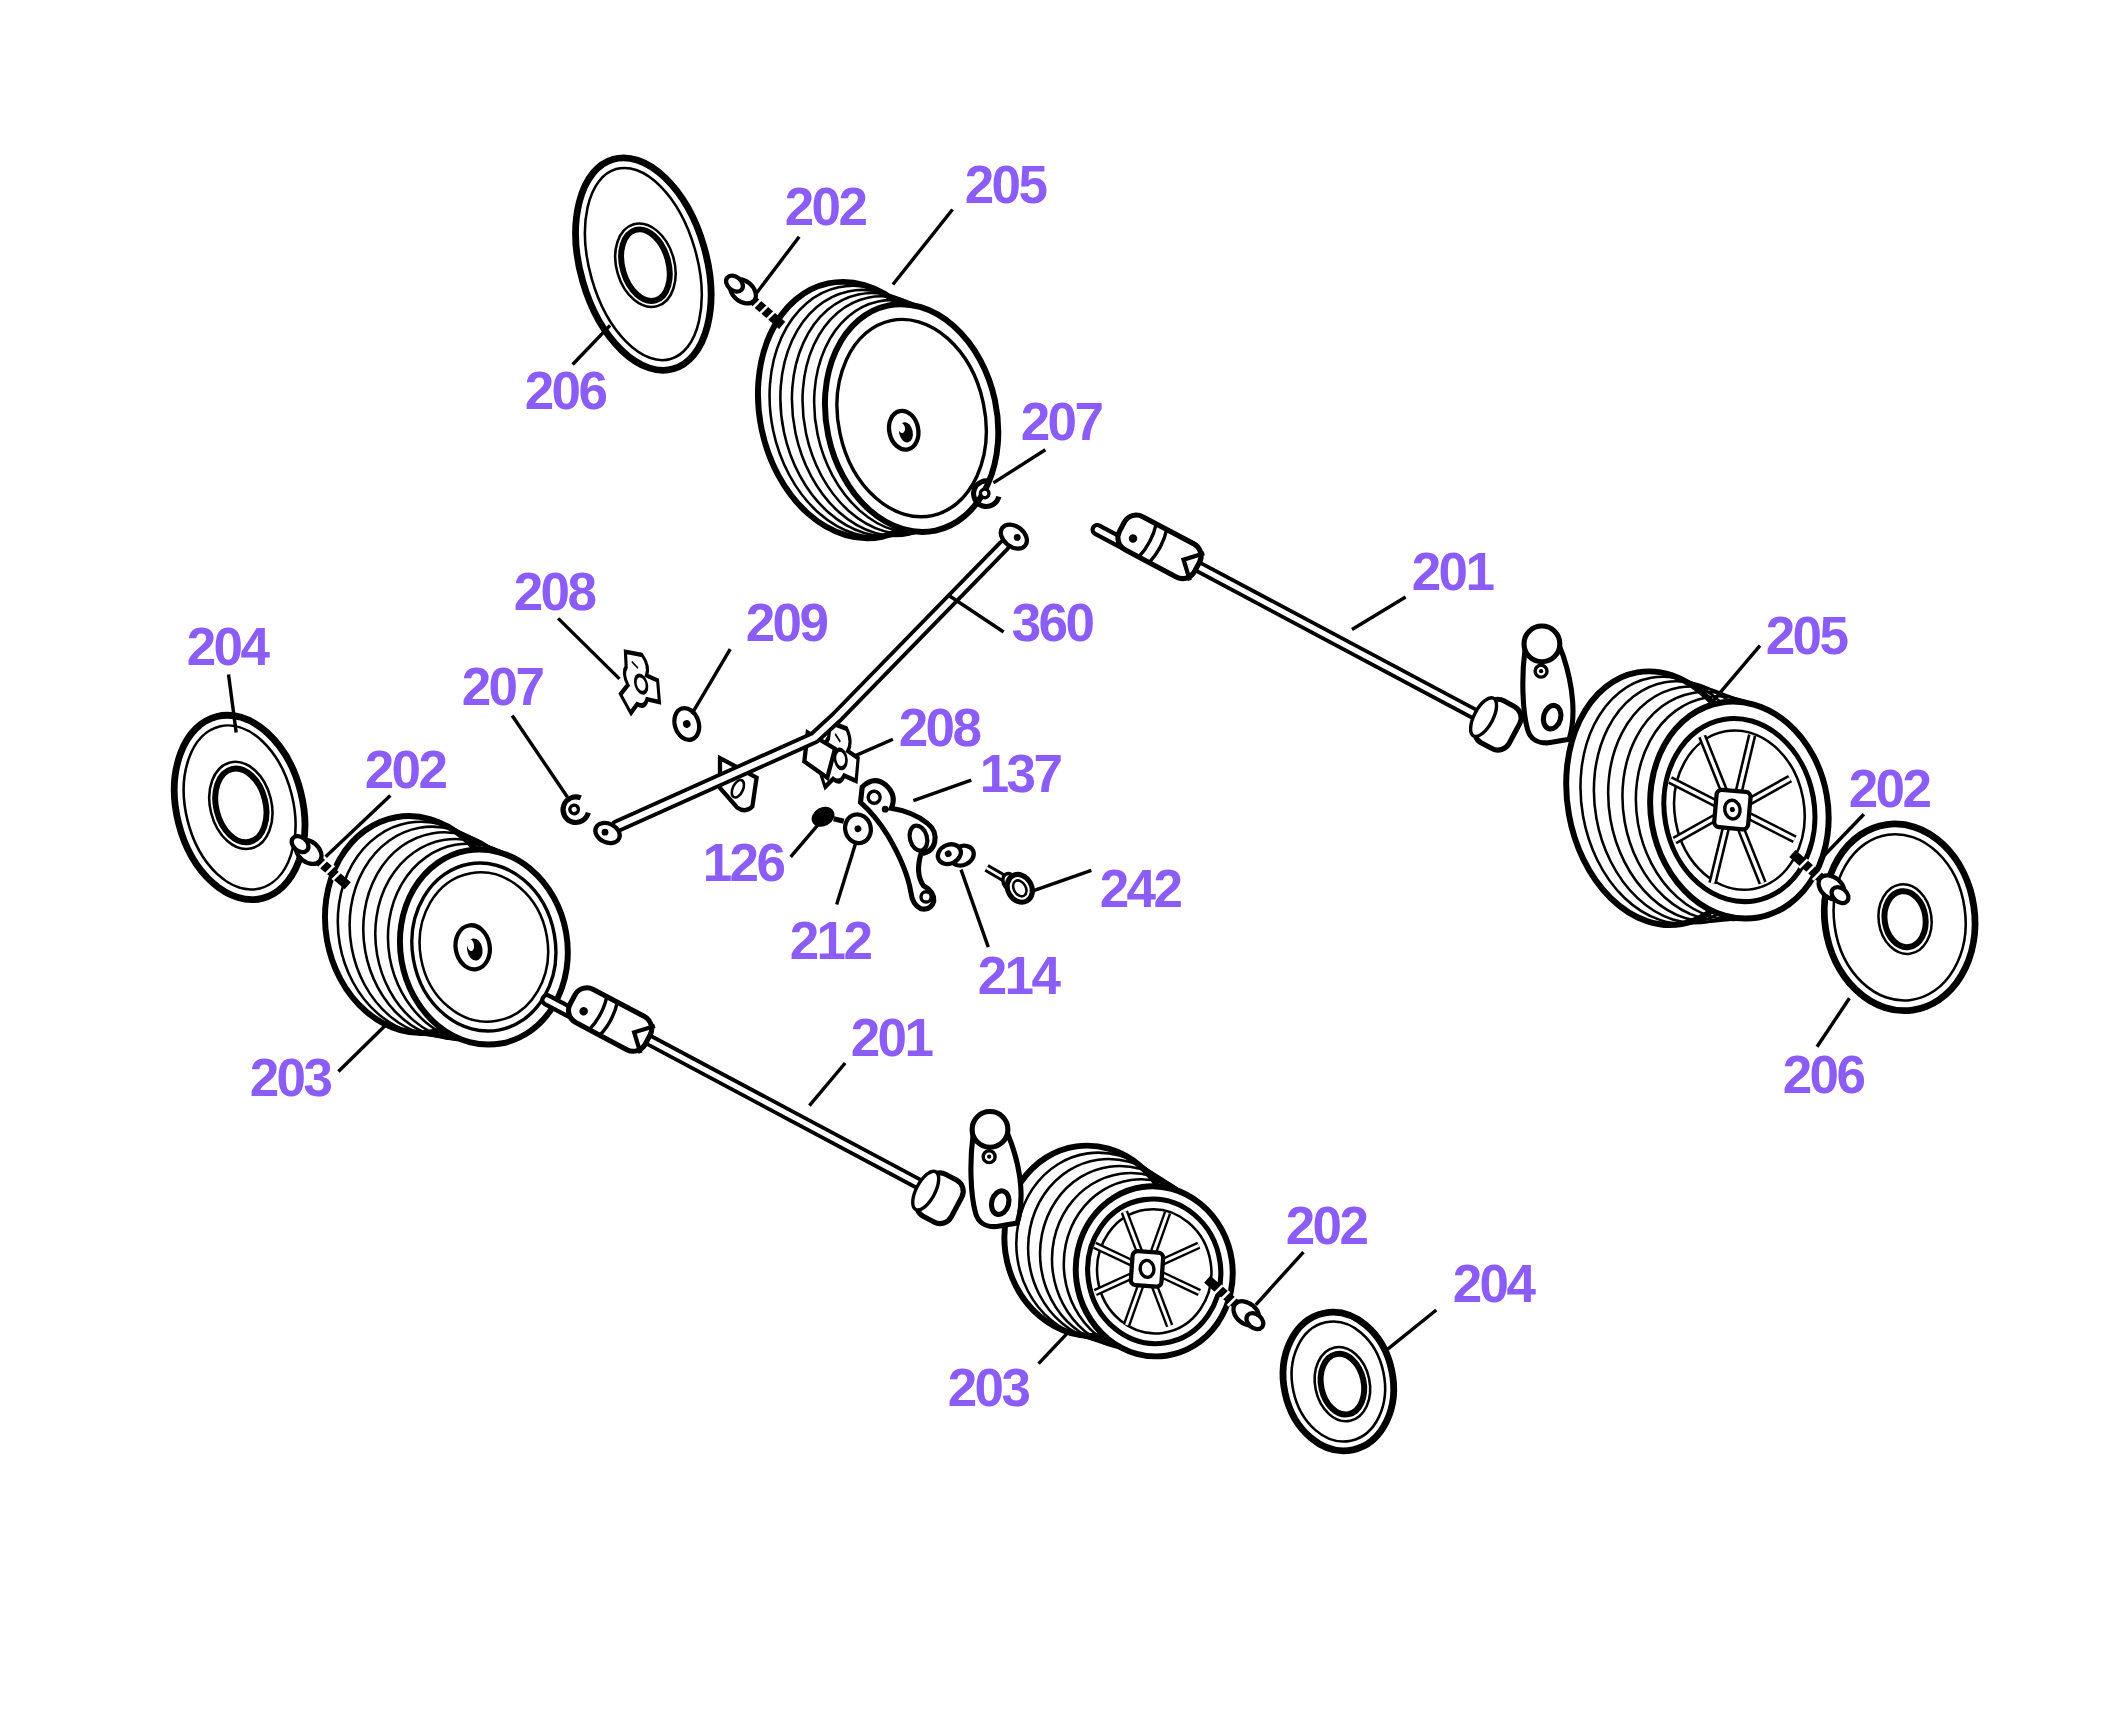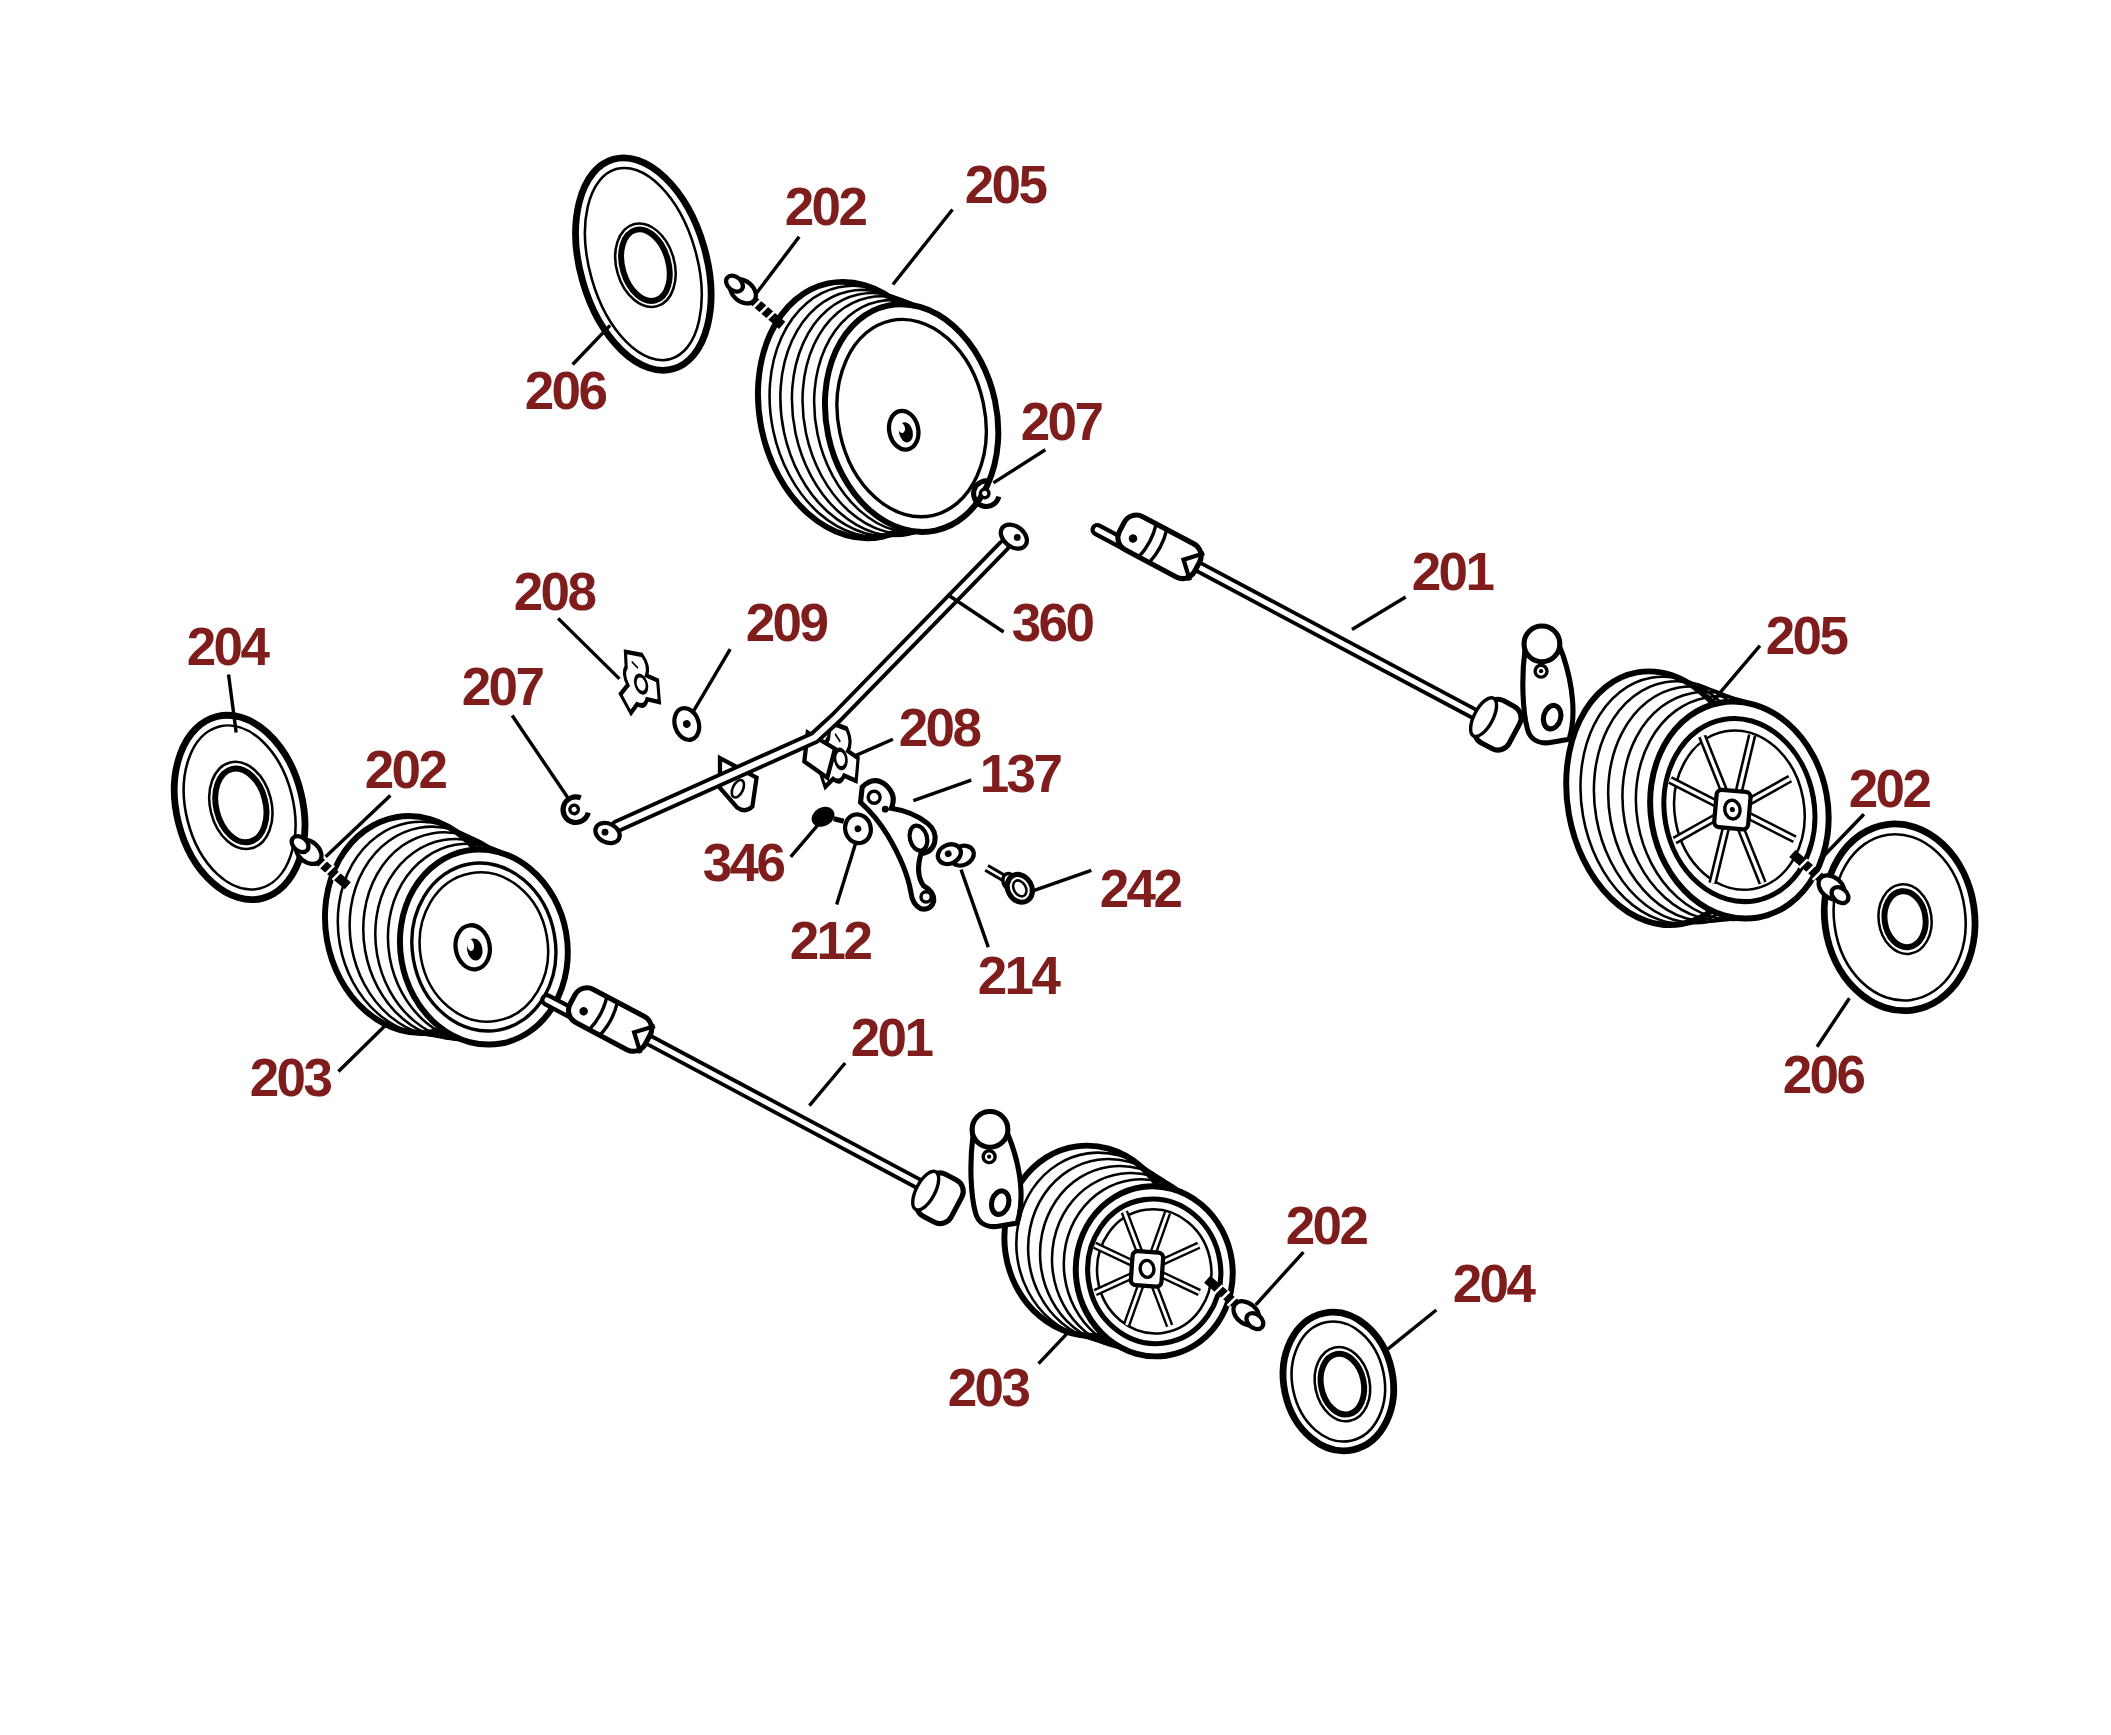--- a/index.html
+++ b/index.html
@@ -12,21 +12,21 @@
     overflow:hidden;
   }
   .canvas svg{position:absolute;left:0;top:0;}
   .callout{
     position:absolute;
     transform:translate(-50%,-50%);
     font-family:"Liberation Sans", sans-serif;
     font-weight:700;
     font-size:53px;
     letter-spacing:-2.6px;
-    color:#7f1d1d;
+    color:#8b5cf6;
     white-space:nowrap;
     user-select:none;
   }
 </style>
 </head>
 <body>
 
 <div class="canvas">
 
 <svg width="2112" height="1735" viewBox="0 0 2479 2037">
@@ -318,21 +318,21 @@
   <div class="callout" style="left:1823px;top:1074px">206</div>
   <div class="callout" style="left:227px;top:646px">204</div>
   <div class="callout" style="left:405px;top:769px">202</div>
   <div class="callout" style="left:290px;top:1077px">203</div>
   <div class="callout" style="left:554px;top:591px">208</div>
   <div class="callout" style="left:786px;top:622px">209</div>
   <div class="callout" style="left:502px;top:686px">207</div>
   <div class="callout" style="left:1052px;top:622px">360</div>
   <div class="callout" style="left:939px;top:727px">208</div>
   <div class="callout" style="left:1020px;top:773px">137</div>
-  <div class="callout" style="left:743px;top:862px">346</div>
+  <div class="callout" style="left:743px;top:862px">126</div>
   <div class="callout" style="left:830px;top:940px">212</div>
   <div class="callout" style="left:1140px;top:888px">242</div>
   <div class="callout" style="left:1018px;top:975px">214</div>
   <div class="callout" style="left:891px;top:1037px">201</div>
   <div class="callout" style="left:988px;top:1387px">203</div>
   <div class="callout" style="left:1326px;top:1225px">202</div>
   <div class="callout" style="left:1493px;top:1283px">204</div>
 </div>
 
 

